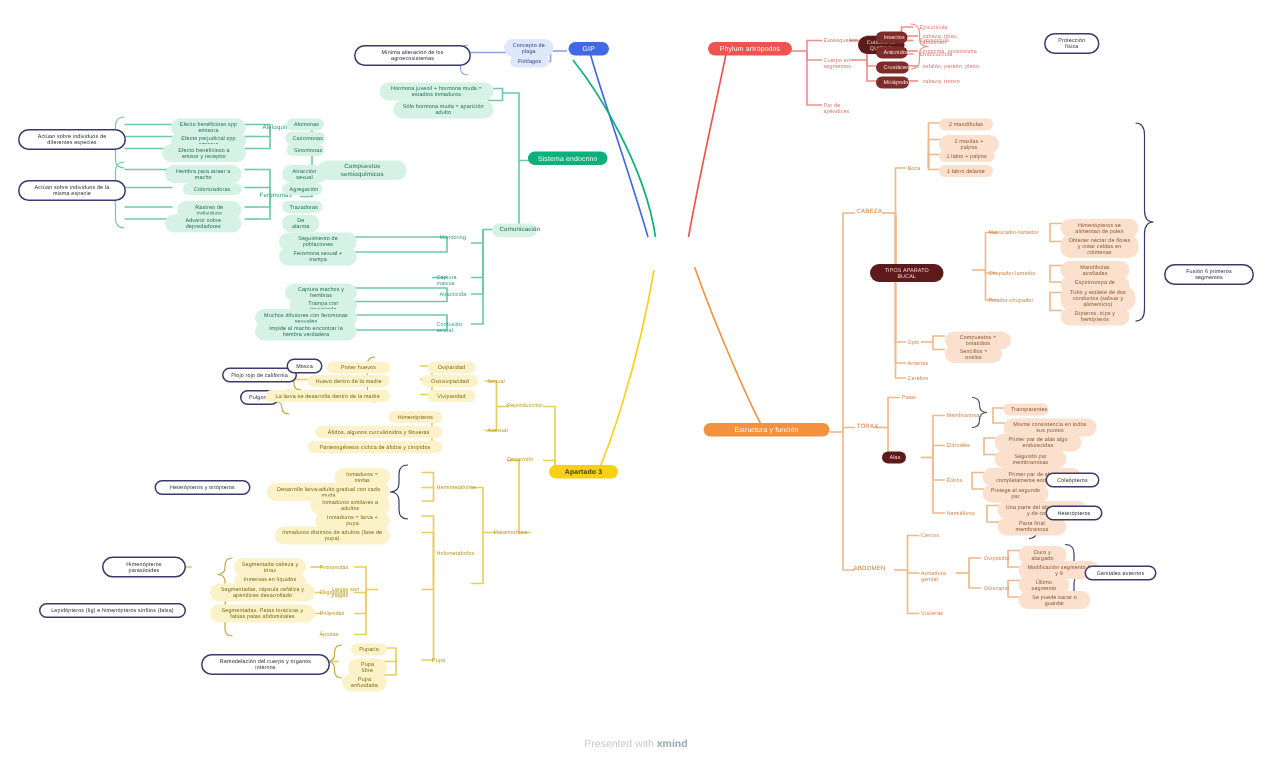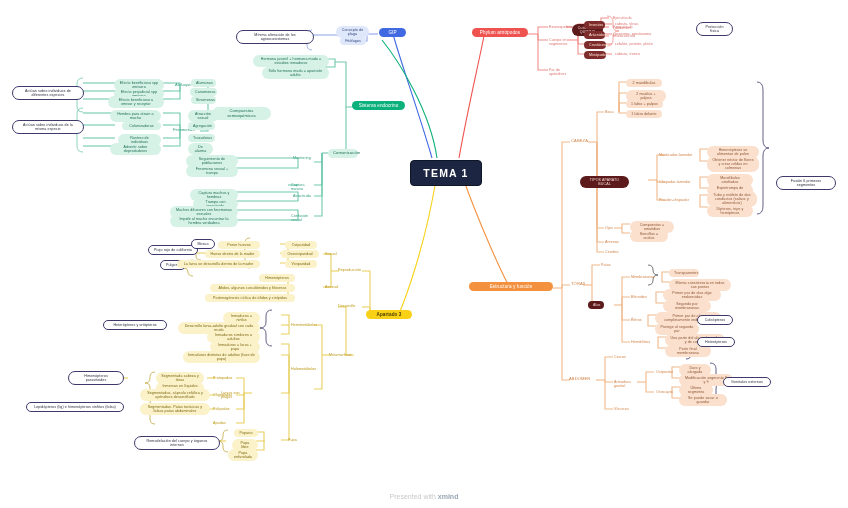--- a/index.html
+++ b/index.html
@@ -271,21 +271,20 @@
       <path d="M201 240 q -5 0 -5 4 v 2 q 0 4 -4 4 q 4 0 4 4 v 2 q 0 4 5 4" stroke="#c5a93f"></path>
       <path d="M193 260 q -5 0 -5 4 q 0 0 0 0 q 0 4 -4 4 q 4 0 4 4 q 0 0 0 0 q 0 4 5 4" stroke="#c5a93f"></path>
       <path d="M272 310 q -6 0 -6 6 v 6 q 0 6 -6 6 q 6 0 6 6 v 6 q 0 6 6 6" stroke="#3d3a6b"></path>
       <path d="M155 372 q -5 0 -5 5 v 1 q 0 5 -5 5 q 5 0 5 5 v 1 q 0 5 5 5" stroke="#c5a93f"></path>
       <path d="M155 398 q -5 0 -5 5 v 3 q 0 5 -5 5 q 5 0 5 5 v 3 q 0 5 5 5" stroke="#c5a93f"></path>
       <path d="M228 430 q -5 0 -5 5 v 1 q 0 5 -5 5 q 5 0 5 5 v 1 q 0 5 5 5" stroke="#c5a93f"></path>
       <path d="M648 265 q 5 0 5 5 v 0 q 0 5 5 5 q -5 0 -5 5 v 0 q 0 5 -5 5" stroke="#555"></path>
     </g>
   </svg>
 
-  <div class="node central" style="left:410px;top:160px;width:72px;">TEMA 1</div>
 
   <div class="node pill c-blue fs8" style="left:379px;top:28px;width:27px;">GIP</div>
   <div class="node pill c-bluelt fs6" style="left:336px;top:26px;width:33px;">Concepto de plaga</div>
   <div class="node pill c-bluelt fs6" style="left:340px;top:37px;width:26px;">Fitófagos</div>
   <div class="node outline fs6" style="left:236px;top:30px;width:78px;">Mínima alteración de los agroecosistemas</div>
 
   <div class="node pill c-green fs8" style="left:352px;top:101px;width:53px;">Sistema endocrino</div>
   <div class="node pill c-greenlt fs6" style="left:253px;top:55px;width:76px;">Hormona juvenil + hormona muda = estadios inmaduros</div>
   <div class="node pill c-greenlt fs6" style="left:262px;top:67px;width:67px;">Sólo hormona muda = aparición adulto</div>
 

